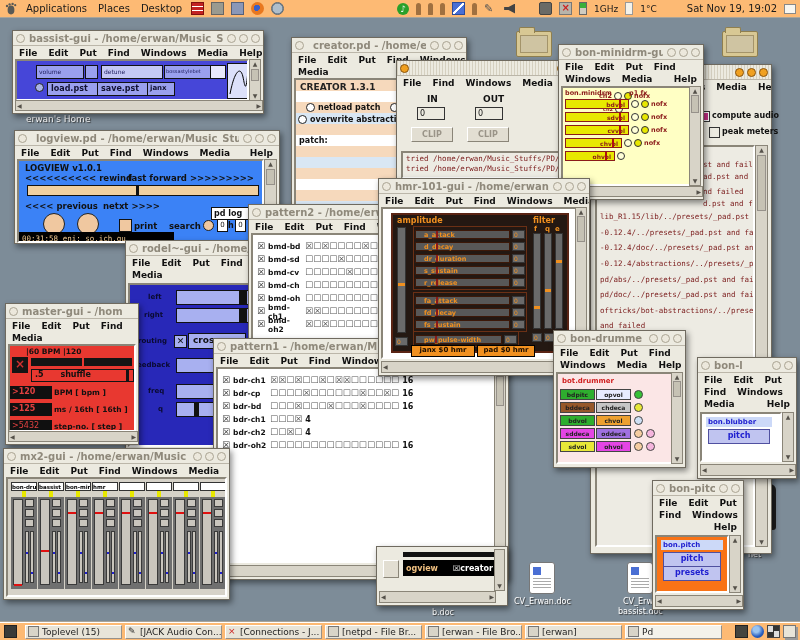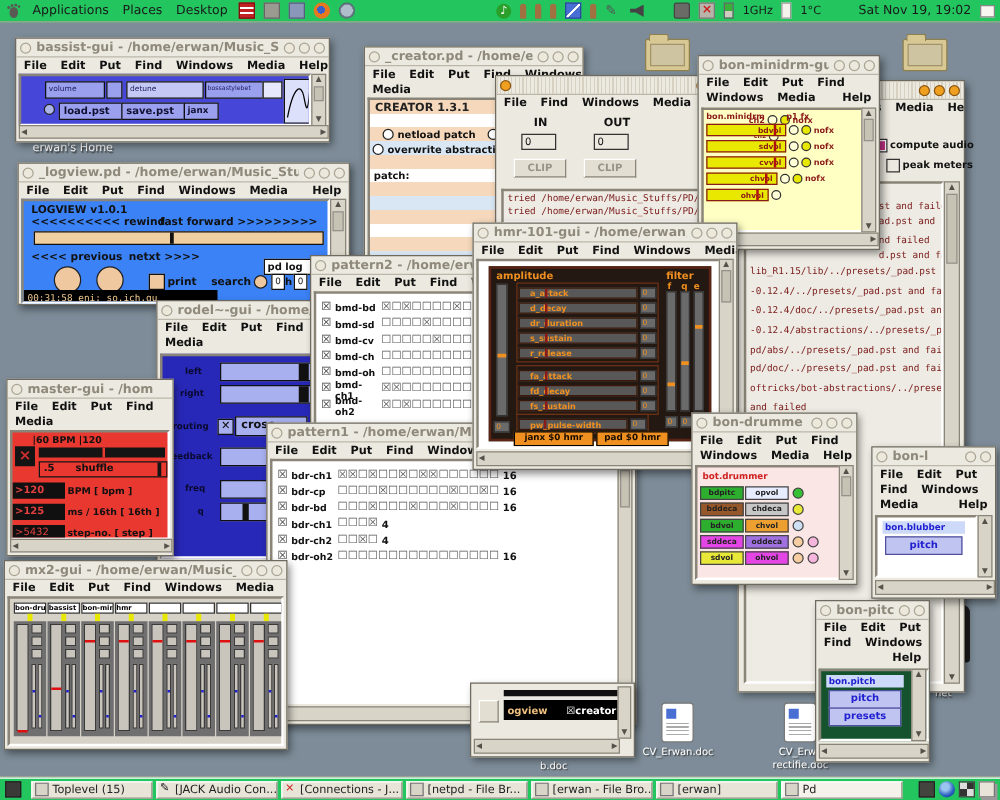--- a/index.html
+++ b/index.html
@@ -1,19 +1,19 @@
 <!DOCTYPE html>
 <html><head>
 <meta charset="utf-8">
 <style>
   html,body{margin:0;padding:0;background:#555;}
   #screen{position:relative;width:800px;height:640px;overflow:hidden;background:#7d8c98;
     font-family:"DejaVu Sans",sans-serif;-webkit-font-smoothing:antialiased;}
   
-  .panel{position:absolute;left:0;width:800px;height:18px;background:#22c55e;display:flex;
+  .panel{position:absolute;left:0;width:800px;height:18px;background:#fdba74;display:flex;
     align-items:center;gap:7px;padding:0 4px;box-sizing:border-box;font-size:10px;color:#1a1a1a;z-index:50;}
   #toppanel{top:0;border-bottom:1px solid #a9a499;}
   #taskbar{top:622px;border-top:1px solid #fff;box-shadow:0 -1px 0 #a9a499;gap:3px;}
   .pmenu{font-size:10px;padding:0 2px;}
   .picon{width:13px;height:13px;flex:none;display:inline-block;position:relative;}
   .task{flex:none;width:97px;height:14px;display:flex;align-items:center;gap:3px;font-size:9px;
     background:#E8E4D8;border:1px solid;border-color:#fff #96918a #96918a #fff;padding:0 2px;
     overflow:hidden;white-space:nowrap;box-sizing:border-box;color:#222;}
   .task.active{background:#F4F2EA;}
   .ticon{width:9px;height:9px;flex:none;border:1px solid #777;background:#d8d4c8;font-size:9px;line-height:9px;}
@@ -109,21 +109,21 @@
   <div class="folder" style="left:516px;top:31px;z-index:1"></div>
   <div class="folder" style="left:722px;top:31px;z-index:1"></div>
   <span class="deskicon-label" style="left:26px;top:114px;z-index:1;font-size:9px">erwan's Home</span>
   <div style="position:absolute;left:748px;top:484px;width:28px;height:46px;background:#1d1d1d;border-radius:6px 6px 3px 3px;z-index:3"></div>
   <span class="deskicon-label" style="left:756px;top:504px;z-index:4">en</span>
   <span class="deskicon-label" style="left:748px;top:550px;z-index:4">net</span>
   <div class="doc" style="left:529px;top:562px;z-index:1"></div>
   <span class="deskicon-label" style="left:514px;top:597px;z-index:1">CV_Erwan.doc</span>
   <div class="doc" style="left:627px;top:562px;z-index:1"></div>
   <span class="deskicon-label" style="left:623px;top:597px;z-index:1">CV_Erw</span>
-  <span class="deskicon-label" style="left:618px;top:607px;z-index:1">rectifie.doc</span>
+  <span class="deskicon-label" style="left:618px;top:607px;z-index:1">bassist.doc</span>
   <span class="deskicon-label" style="left:432px;top:608px;z-index:2">b.doc</span>
 
   <div class="panel" id="toppanel">
     <span class="picon">
       <svg width="13" height="13" viewBox="0 0 13 13">
           <ellipse cx="7" cy="8" rx="3.4" ry="4.4" fill="#5a5a55"></ellipse>
           <circle cx="3" cy="4" r="1.2" fill="#5a5a55"></circle>
           <circle cx="5.6" cy="2.4" r="1.2" fill="#5a5a55"></circle>
           <circle cx="8.6" cy="1.9" r="1.2" fill="#5a5a55"></circle>
           <circle cx="11.2" cy="3.2" r="1.1" fill="#5a5a55"></circle>
@@ -1156,21 +1156,21 @@
           <span class="mitem">Put</span>
         </div>
         <div class="mrow">
           <span class="mitem">Find</span>
           <span class="mitem">Windows</span>
         </div>
         <div class="mrow">
           <span class="mitem mhelp">Help</span>
         </div>
       </div>
-    <div class="cv" style="left:2px;top:54px;width:88px;height:58px;background:#14532d">
+    <div class="cv" style="left:2px;top:54px;width:74px;height:58px;background:#f97316">
       <b class="lbl" style="left:4px;top:3px;width:60px;height:10px;background:#ccd9f8;font-size:7px;color:#2020D0;line-height:10px;padding-left:2px">bon.pitch</b>
       <b class="lbl" style="left:6px;top:15px;width:56px;height:13px;background:#c0c4f0;border:1px solid #5050a0;font-size:8px;color:#2020D0;line-height:12px;text-align:center">pitch</b>
       <b class="lbl" style="left:6px;top:29px;width:56px;height:13px;background:#c0c4f0;border:1px solid #5050a0;font-size:8px;color:#2020D0;line-height:12px;text-align:center">presets</b>
     </div>
     <div class="sbv" style="right:2px;top:54px;width:12px;height:58px">
         <span class="au">▲</span>
         <span class="ad">▼</span>
       </div>
     <div class="sbh" style="left:2px;bottom:2px;width:88px;height:12px">
         <span class="al">◀</span>

